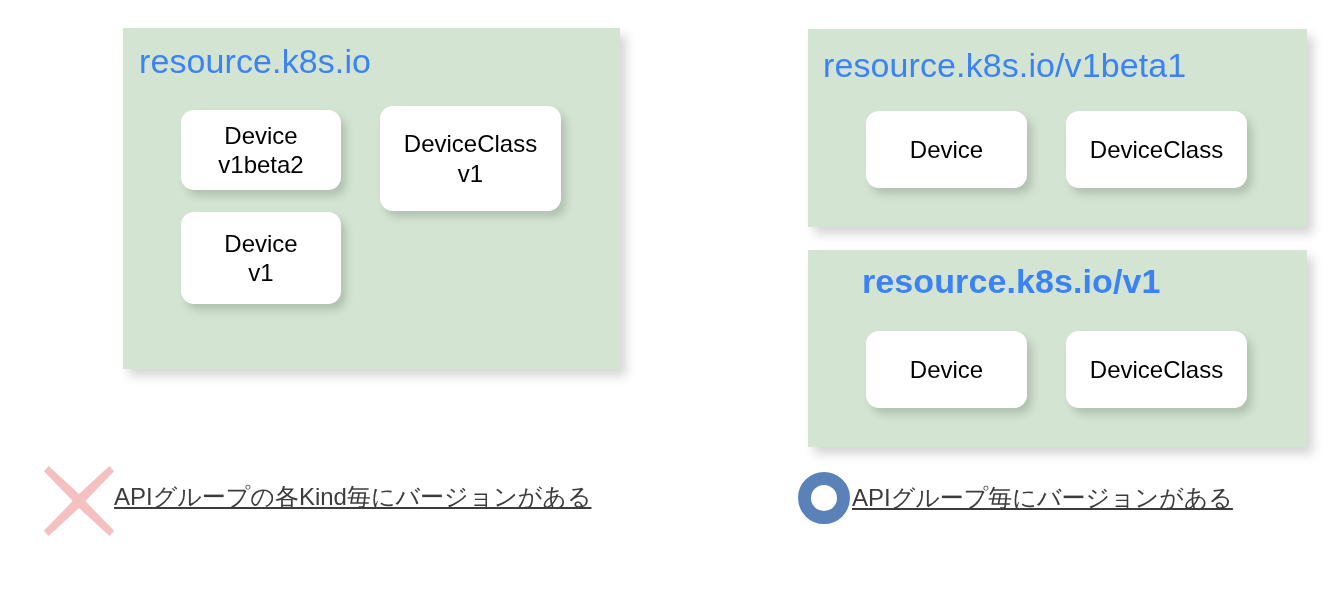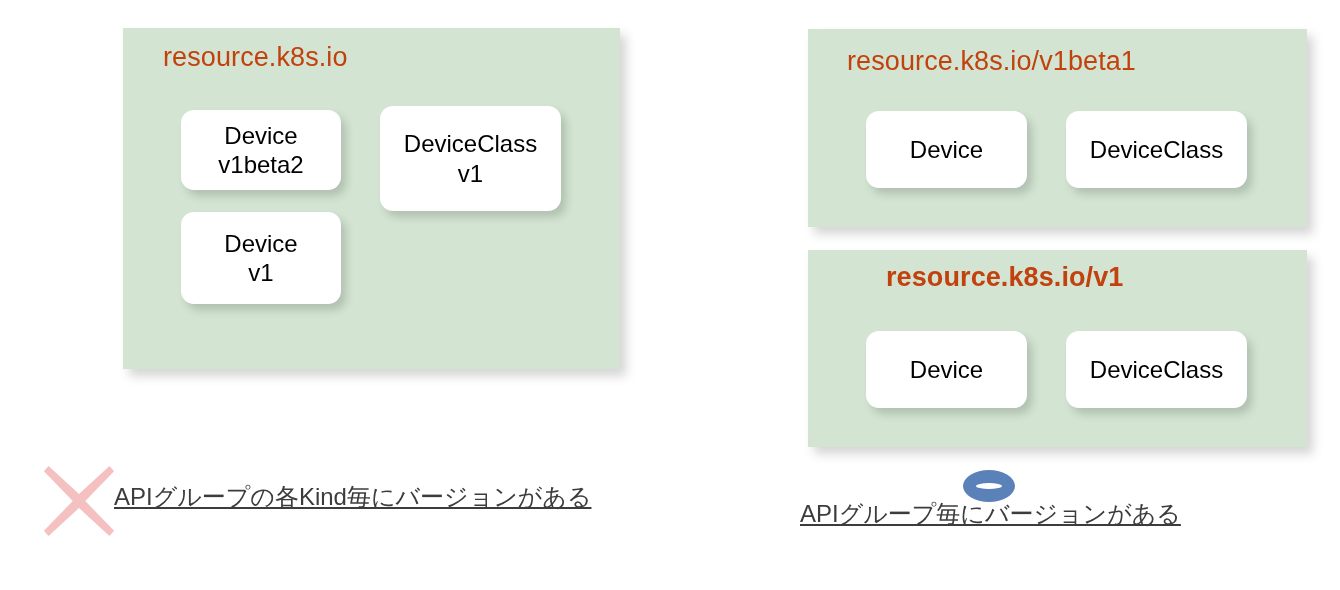--- a/index.html
+++ b/index.html
@@ -18,26 +18,25 @@
 
   
   .group-panel {
     position: absolute;
     background: #d3e5d2;
     box-shadow: 6px 7px 10px rgba(0,0,0,0.17);
     box-sizing: border-box;
   }
   .group-title {
     position: absolute;
-    color: #c2410c;
-    font-size: 27px;
+    color: #3b82f6;
+    font-size: 34px;
     line-height: 1;
     white-space: nowrap;
     letter-spacing: 0.1px;
-    margin-left: 24px;
   }
 
   
   .kind-card {
     position: absolute;
     background: #ffffff;
     border-radius: 13px;
     box-shadow: 5px 6px 9px rgba(0,0,0,0.16);
     display: flex;
     flex-direction: column;
@@ -137,16 +136,16 @@
 <div class="group-title" style="left:862px; top:264px;font-weight:bold;">resource.k8s.io/v1</div>
 
 <div class="kind-card" style="left:866px; top:331px; width:161px; height:77px;">
   <span class="kind-name">Device</span>
 </div>
 
 <div class="kind-card" style="left:1066px; top:331px; width:181px; height:77px;">
   <span class="kind-name">DeviceClass</span>
 </div>
 
-<div class="caption" style="left:798px; top:470px; height:56px;flex-direction:column;">
+<div class="caption" style="left:798px; top:470px; height:56px;">
   <span class="mark-circle" style="position:relative;"></span>
   <span class="caption-text" style="margin-left:2px;">APIグループ毎にバージョンがある</span>
 </div>
 
 </body></html>

